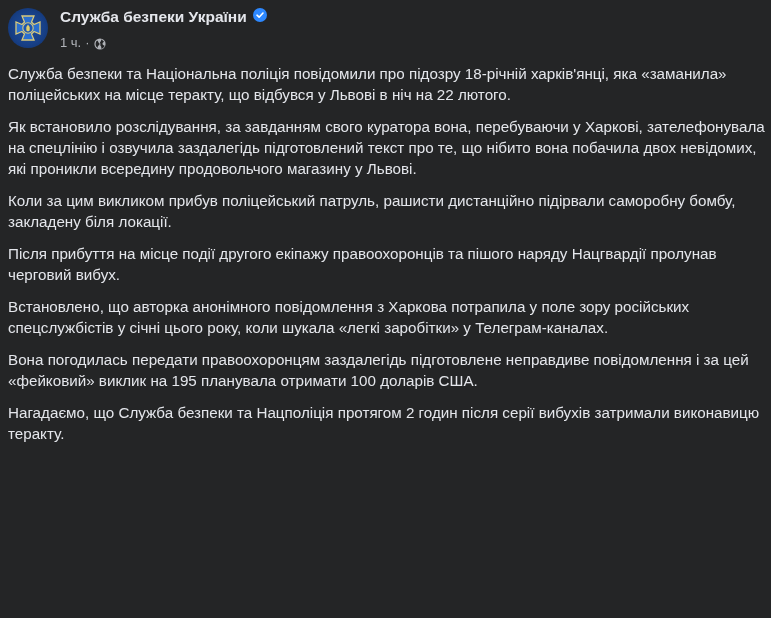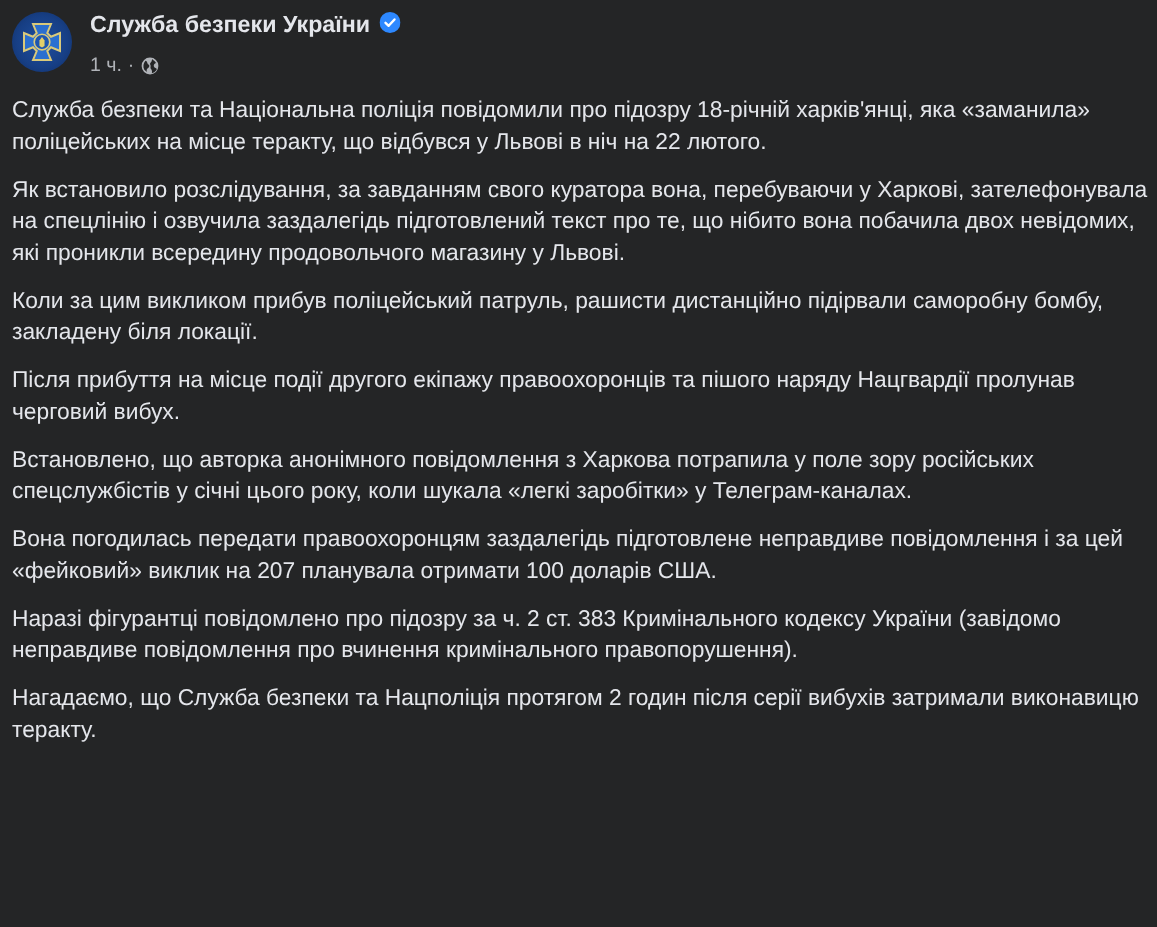--- a/index.html
+++ b/index.html
@@ -123,17 +123,16 @@
       </div>
     </div>
   </div>
 
   <div class="content">
     <p>Служба безпеки та Національна поліція повідомили про підозру 18-річній харків'янці, яка «заманила» поліцейських на місце теракту, що відбувся у Львові в ніч на 22 лютого.</p>
     <p>Як встановило розслідування, за завданням свого куратора вона, перебуваючи у Харкові, зателефонувала на спецлінію і озвучила заздалегідь підготовлений текст про те, що нібито вона побачила двох невідомих, які проникли всередину продовольчого магазину у Львові.</p>
     <p>Коли за цим викликом прибув поліцейський патруль, рашисти дистанційно підірвали саморобну бомбу, закладену біля локації.</p>
     <p>Після прибуття на місце події другого екіпажу правоохоронців та пішого наряду Нацгвардії пролунав черговий вибух.</p>
     <p>Встановлено, що авторка анонімного повідомлення з Харкова потрапила у поле зору російських спецслужбістів у січні цього року, коли шукала «легкі заробітки» у Телеграм-каналах.</p>
-    <p>Вона погодилась передати правоохоронцям заздалегідь підготовлене неправдиве повідомлення і за цей «фейковий» виклик на 207 планувала отримати 100 доларів США.</p>
-    <p>Наразі фігурантці повідомлено про підозру за ч. 2 ст. 383 Кримінального кодексу України (завідомо неправдиве повідомлення про вчинення кримінального правопорушення).</p>
+    <p>Вона погодилась передати правоохоронцям заздалегідь підготовлене неправдиве повідомлення і за цей «фейковий» виклик на 195 планувала отримати 100 доларів США.</p>
     <p>Нагадаємо, що Служба безпеки та Нацполіція протягом 2 годин після серії вибухів затримали виконавицю теракту.</p>
   </div>
 </div>
 
 </body></html>

